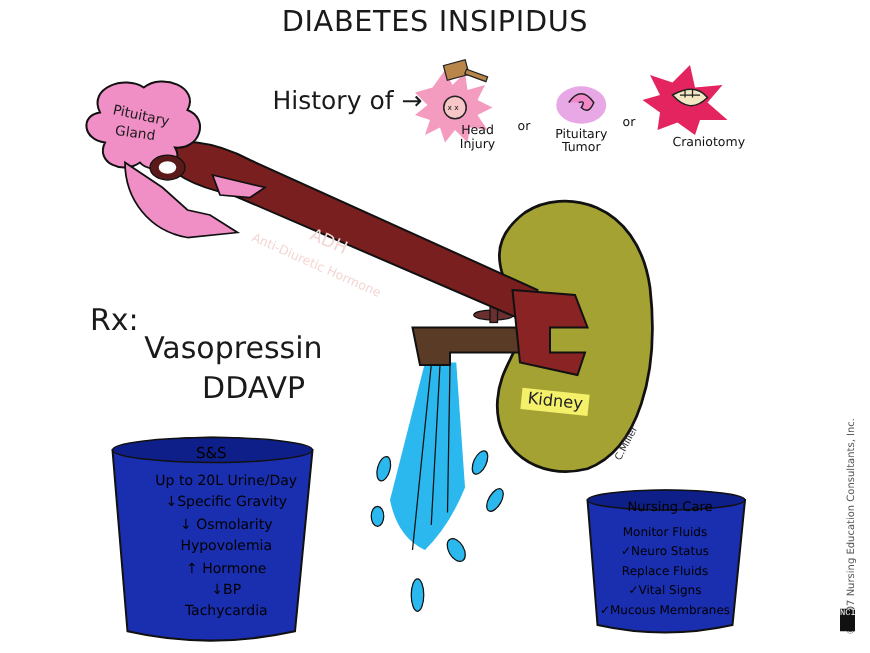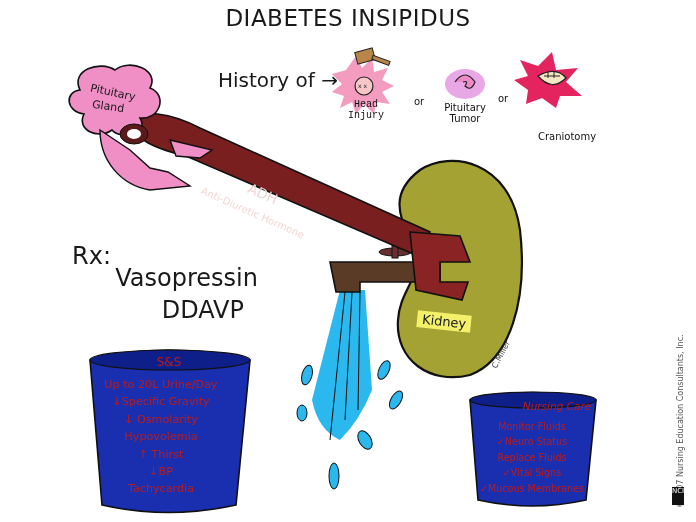--- a/index.html
+++ b/index.html
@@ -12,29 +12,29 @@
            text-decoration-thickness:2px; }
   .history { left:218px; top:68px; font-size:20px; }
   .cap { font-size:10px; text-align:center; line-height:11px; color:#111; }
   .or { font-size:10px; color:#111; }
   .rx { left:72px; top:214px; font-size:24px;margin-top:28px; }
   .rx-item { font-size:24px; text-align:right; width:170px;margin-top:16px; }
   .adh { font-size:14px; color:#f3d6d3; transform-origin:left top; }
   .adh-sub { font-size:10px; color:#f3d6d3; transform-origin:left top; white-space:nowrap; }
   .kidney-label { left:417px; top:313px; background:#f4f06a; padding:1px 5px;
                   font-size:13px; transform:rotate(6deg); color:#222; }
-  .bucket-text { color:#b91c1c; text-align:center; position:absolute; }
+  .bucket-text { color:#000000; text-align:center; position:absolute; }
   .sns-title { left:92px; width:154px; top:355px; font-size:12px; }
-  .sns-list { left:84px; width:154px; top:376px; font-size:11.2px; line-height:17.4px; }
-  .nc-title { left:498px; width:118px; top:400px; font-size:10.5px;font-style:italic; }
+  .sns-list { left:104px; width:154px; top:376px; font-size:11.2px; line-height:17.4px; }
+  .nc-title { left:477px; width:118px; top:400px; font-size:10.5px; }
   .nc-list { left:470px; width:124px; top:419px; font-size:9.6px; line-height:15.4px; }
   .copyright { left:676px; top:508px; font-size:8px; color:#555; white-space:nowrap;
                transform:rotate(-90deg); transform-origin:left top; }
   .logo { left:672px; top:487px; width:12px; height:18px; background:#111; color:#fff;
-          font-size:7px; text-align:left; line-height:9px; }
+          font-size:7px; text-align:left; line-height:9px;font-family:Liberation Mono, monospace; }
   .sig { left:486px; top:350px; font-size:8px; color:#333; transform:rotate(-62deg); }
 </style>
 </head>
 <body>
 
 <svg id="art" viewBox="0 0 696 522">
 
   <g>
     <path d="M346 70 l10 -14 l6 12 l10 -10 l2 14 l14 -4 l-6 12 l12 6 l-12 6 l8 12 l-14 -2 l-2 12 l-10 -10 l-8 10 l-4 -12 l-12 6 l4 -12 l-12 -4 l10 -8 l-10 -10z" fill="#f49bc0" stroke="none"></path>
     <circle cx="364" cy="86" r="9" fill="#f7c6c6" stroke="#222" stroke-width="1.2"></circle>
@@ -87,46 +87,46 @@
   <path d="M90 360 Q168 340 250 360 L236 505 Q168 520 102 505 Z" fill="#1a2fb0" stroke="#111" stroke-width="1.6"></path>
   <ellipse cx="170" cy="360" rx="80" ry="10" fill="#0f1f8a" stroke="#111" stroke-width="1.2"></ellipse>
 
   <path d="M470 400 Q532 385 596 400 L586 500 Q532 512 478 500 Z" fill="#1a2fb0" stroke="#111" stroke-width="1.6"></path>
   <ellipse cx="533" cy="400" rx="63" ry="8" fill="#0f1f8a" stroke="#111" stroke-width="1.2"></ellipse>
 </svg>
 
 <div class="abs title">DIABETES INSIPIDUS</div>
 
 <div class="abs history">History of →</div>
-<div class="abs cap" style="left:346px;top:99px;width:40px;font-family:Liberation Mono, monospace;">Head Injury</div>
+<div class="abs cap" style="left:362px;top:99px;width:40px;">Head Injury</div>
 <div class="abs or" style="left:414px;top:96px;">or</div>
 <div class="abs cap" style="left:440px;top:102px;width:50px;">Pituitary Tumor</div>
 <div class="abs or" style="left:498px;top:93px;">or</div>
-<div class="abs cap" style="left:532px;top:109px;width:70px;margin-top:22px;">Craniotomy</div>
+<div class="abs cap" style="left:532px;top:109px;width:70px;">Craniotomy</div>
 
 <div class="abs" style="left:90px;top:86px;font-size:11px;transform:rotate(12deg);">Pituitary</div>
 <div class="abs" style="left:92px;top:100px;font-size:11px;transform:rotate(8deg);">Gland</div>
 
 <div class="abs adh" style="left:252px;top:180px;transform:rotate(24deg);">ADH</div>
 <div class="abs adh-sub" style="left:204px;top:185px;transform:rotate(24deg);">Anti-Diuretic Hormone</div>
 
 <div class="abs rx">Rx:</div>
 <div class="abs rx-item" style="left:88px;top:248px;">Vasopressin</div>
 <div class="abs rx-item" style="left:74px;top:280px;">DDAVP</div>
 
 <div class="abs kidney-label">Kidney</div>
 <div class="abs sig">C.Miller</div>
 
 <div class="bucket-text sns-title">S&amp;S</div>
 <div class="bucket-text sns-list">
   <div>Up to 20L Urine/Day</div>
   <div>↓Specific Gravity</div>
   <div>↓ Osmolarity</div>
   <div>Hypovolemia</div>
-  <div>↑ Thirst</div>
+  <div>↑ Hormone</div>
   <div>↓BP</div>
   <div>Tachycardia</div>
 </div>
 
 <div class="bucket-text nc-title">Nursing Care</div>
 <div class="bucket-text nc-list">
   <div>Monitor Fluids</div>
   <div>✓Neuro Status</div>
   <div>Replace Fluids</div>
   <div>✓Vital Signs</div>

